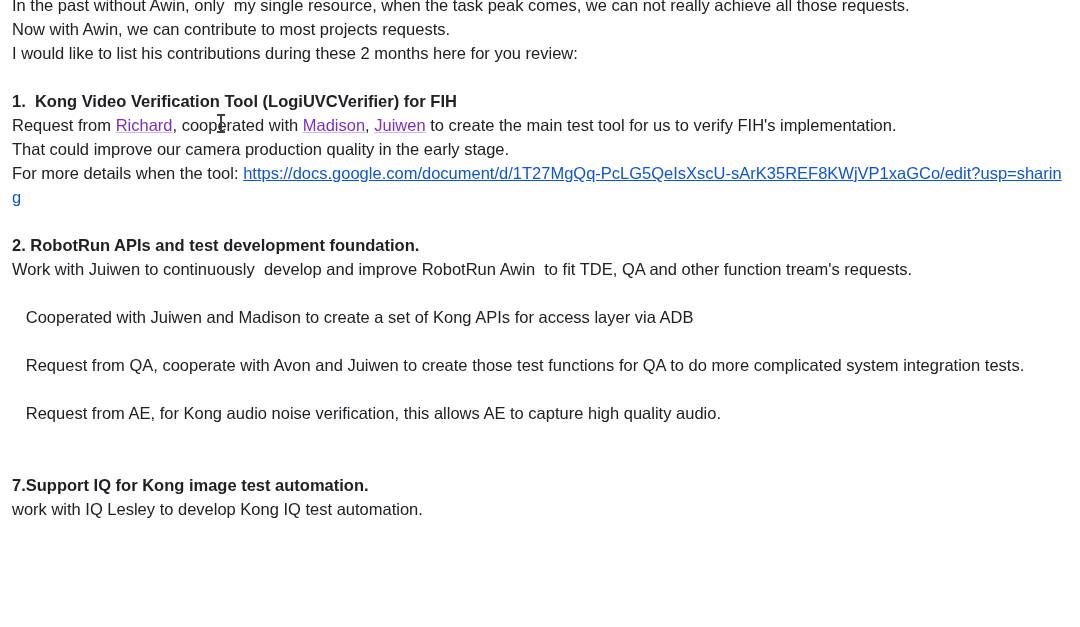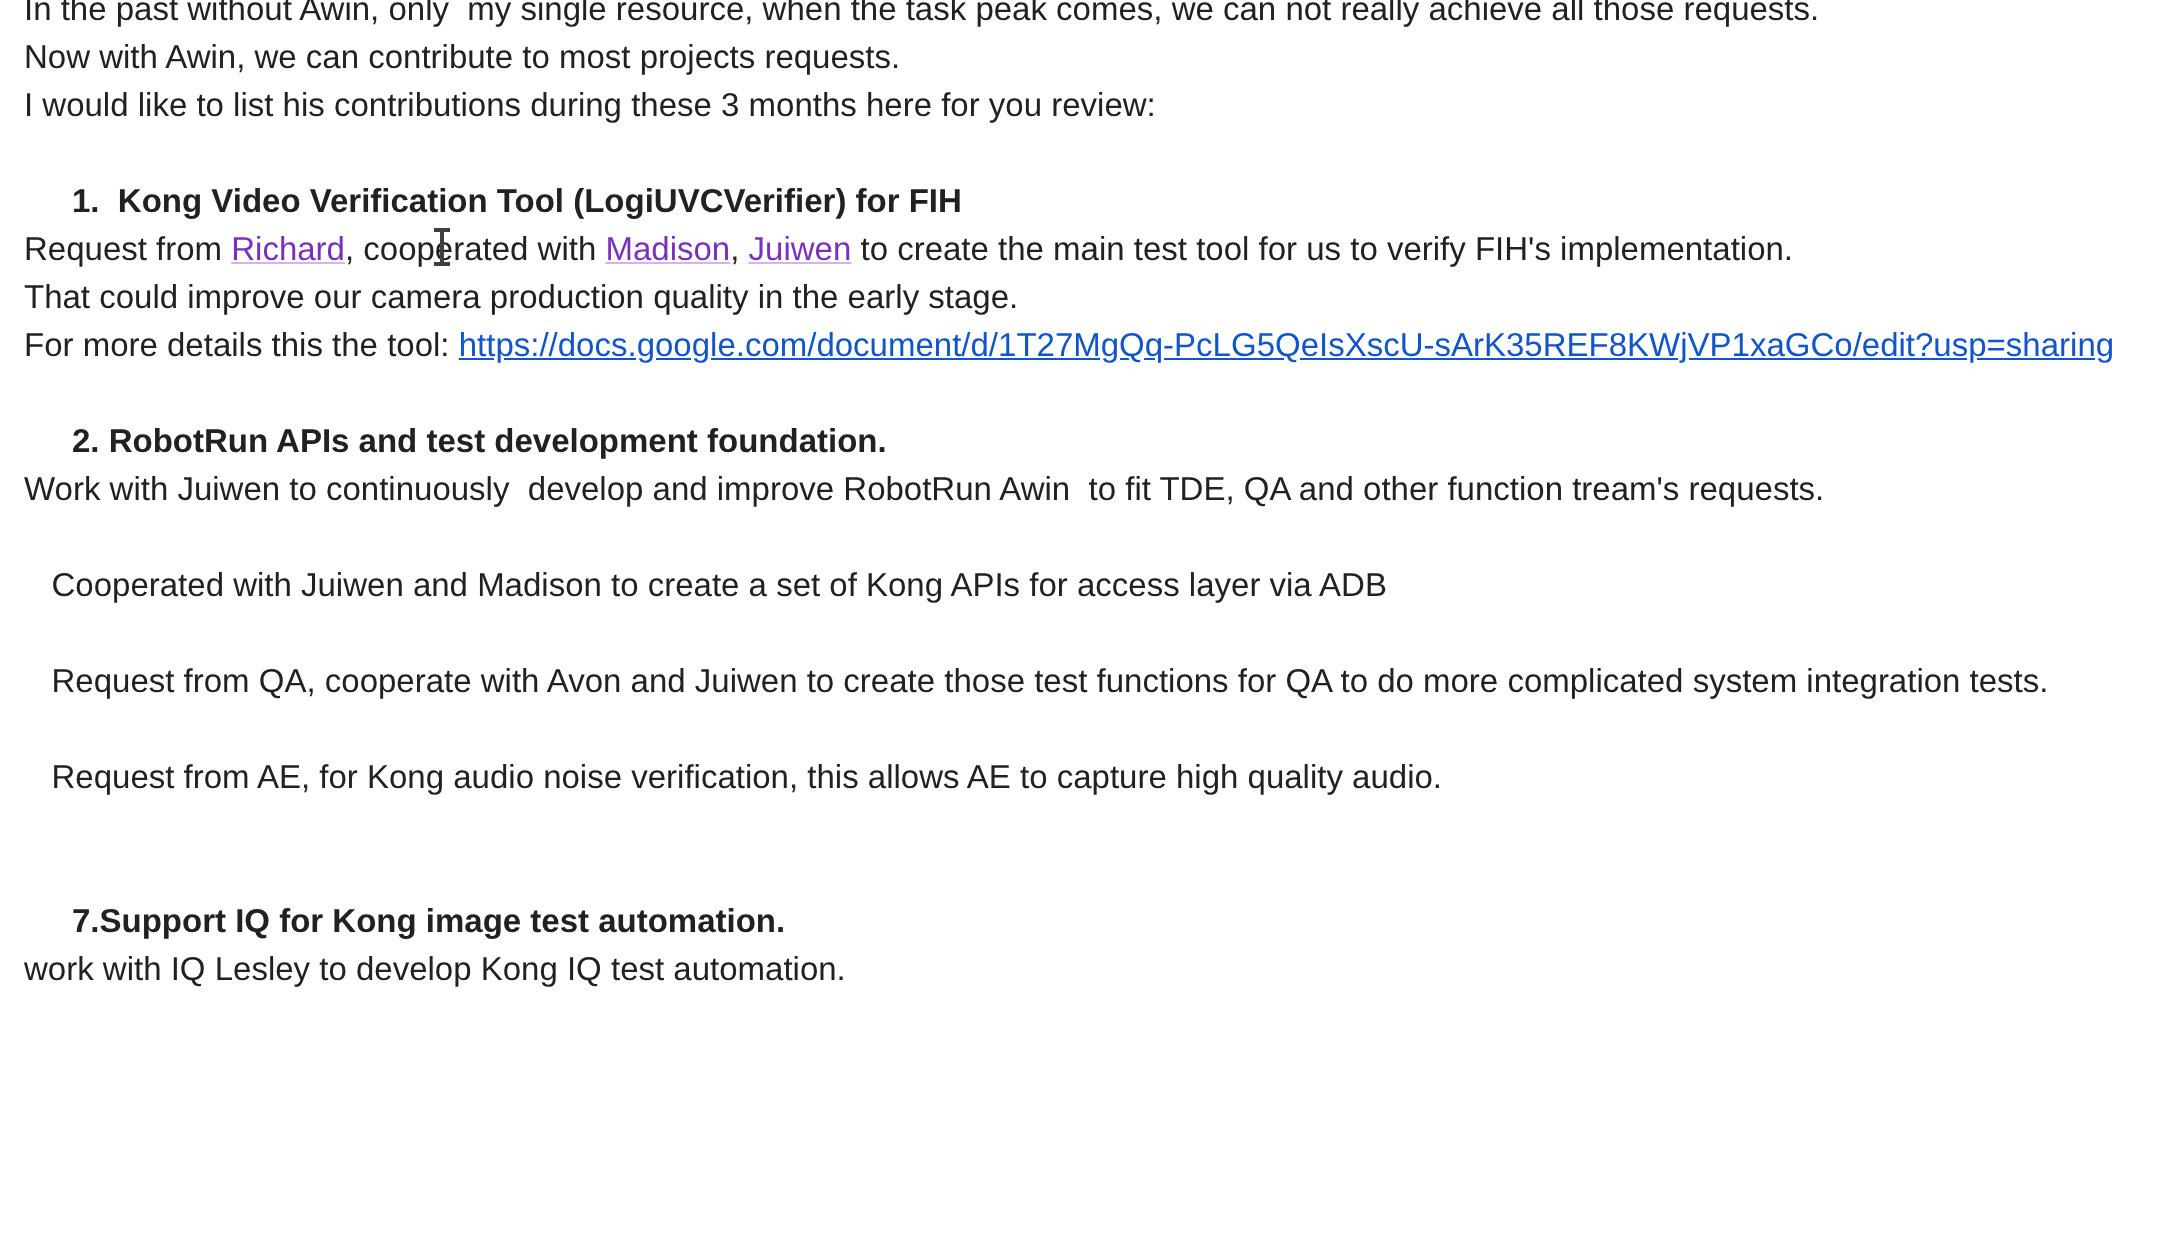--- a/index.html
+++ b/index.html
@@ -33,21 +33,20 @@
   }
   .intro-block p:first-child {
     
   }
   .spacer-sm { height: 24px; }
   .heading {
     font-weight: bold;
     font-size: 16.5px;
     line-height: 24px;
     color: #202124;
-    margin-left: 24px;
   }
   .link {
     color: #1155cc;
     text-decoration: underline;
     word-break: break-all;
   }
   .name-purple {
     color: #7b2fbe;
     text-decoration: underline;
     text-decoration-color: rgba(123,47,190,0.35);
@@ -78,30 +77,30 @@
 </style>
 </head>
 <body>
 
 <div class="doc">
   <div class="page">
 
     <div class="intro-block clip-top">
       <p>In the past without Awin, only  my single resource, when the task peak comes, we can not really achieve all those requests.</p>
       <p>Now with Awin, we can contribute to most projects requests.</p>
-      <p>I would like to list his contributions during these 3 months here for you review:</p>
+      <p>I would like to list his contributions during these 2 months here for you review:</p>
     </div>
 
     <div class="spacer-sm"></div>
 
     <div>
       <p class="heading">1.  Kong Video Verification Tool (LogiUVCVerifier) for FIH</p>
       <p><span>Request from </span><span class="name-purple">Richard</span><span>, cooperated with </span><span class="name-purple">Madison</span><span>, </span><span class="name-purple">Juiwen</span><span> to create the main test tool for us to verify FIH's implementation.</span></p>
       <p>That could improve our camera production quality in the early stage.</p>
-      <p><span>For more details this the tool: </span><span class="link">https://docs.google.com/document/d/1T27MgQq-PcLG5QeIsXscU-sArK35REF8KWjVP1xaGCo/edit?usp=sharing</span></p>
+      <p><span>For more details when the tool: </span><span class="link">https://docs.google.com/document/d/1T27MgQq-PcLG5QeIsXscU-sArK35REF8KWjVP1xaGCo/edit?usp=sharing</span></p>
     </div>
 
     <div class="spacer-sm"></div>
 
     <div>
       <p class="heading">2. RobotRun APIs and test development foundation.</p>
       <p>Work with Juiwen to continuously  develop and improve RobotRun Awin  to fit TDE, QA and other function tream's requests.</p>
     </div>
 
     <div class="spacer-sm"></div>

